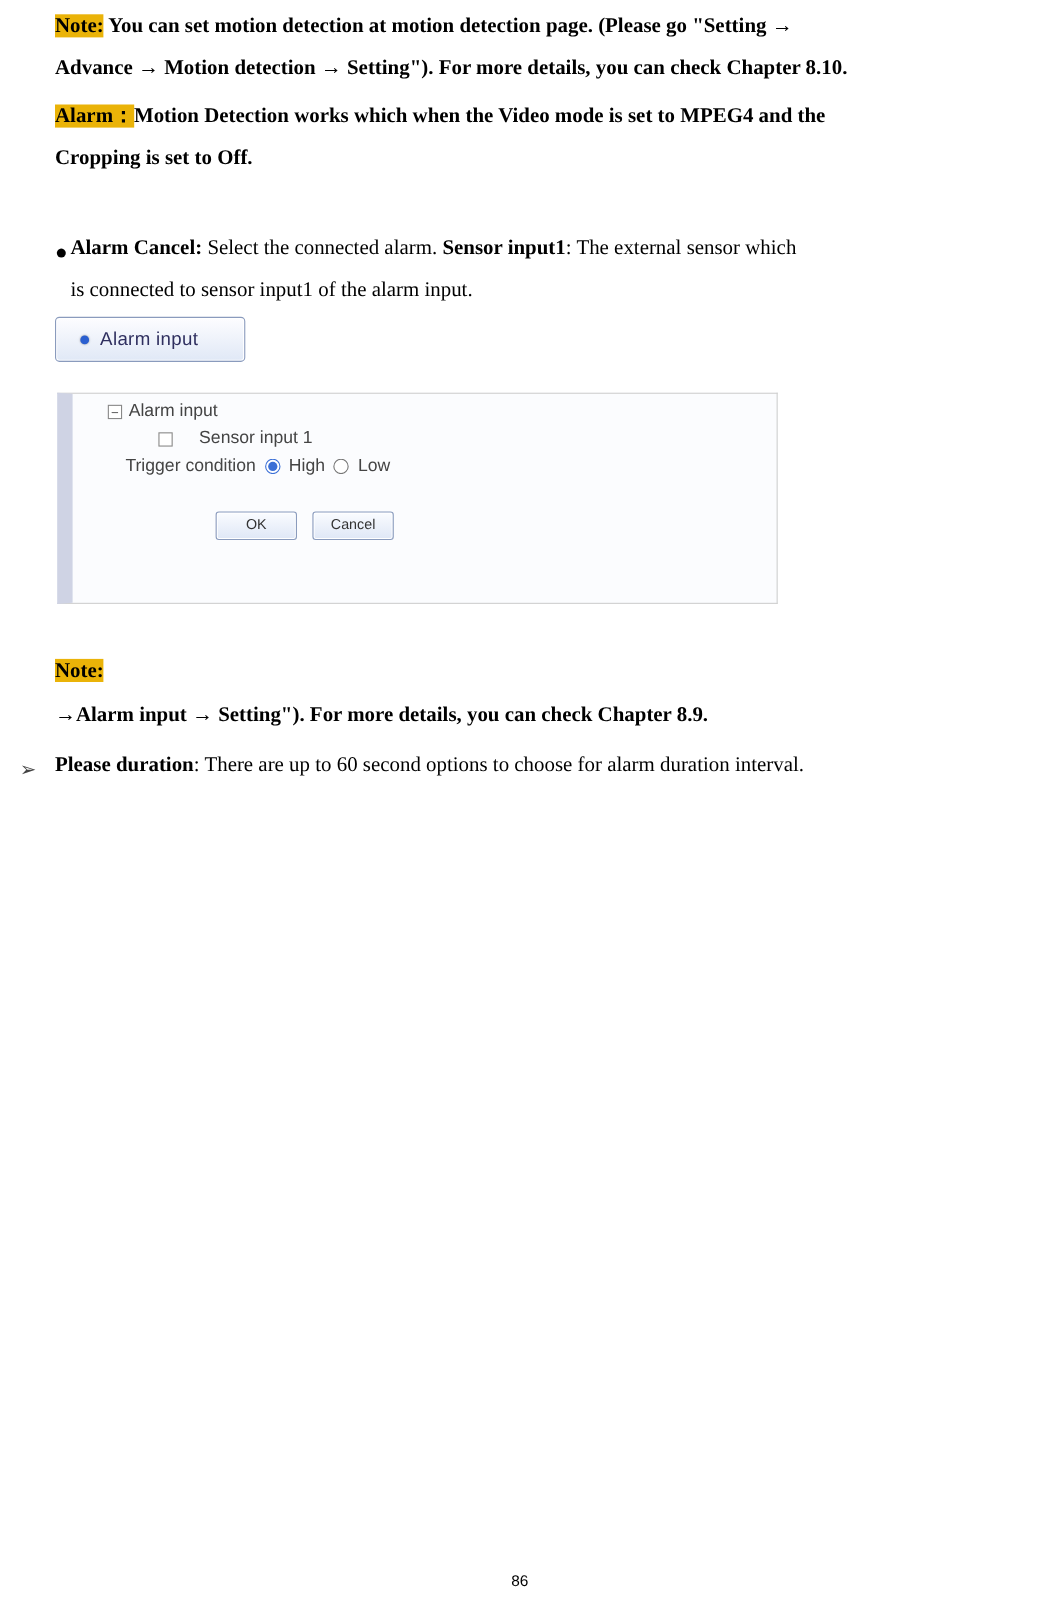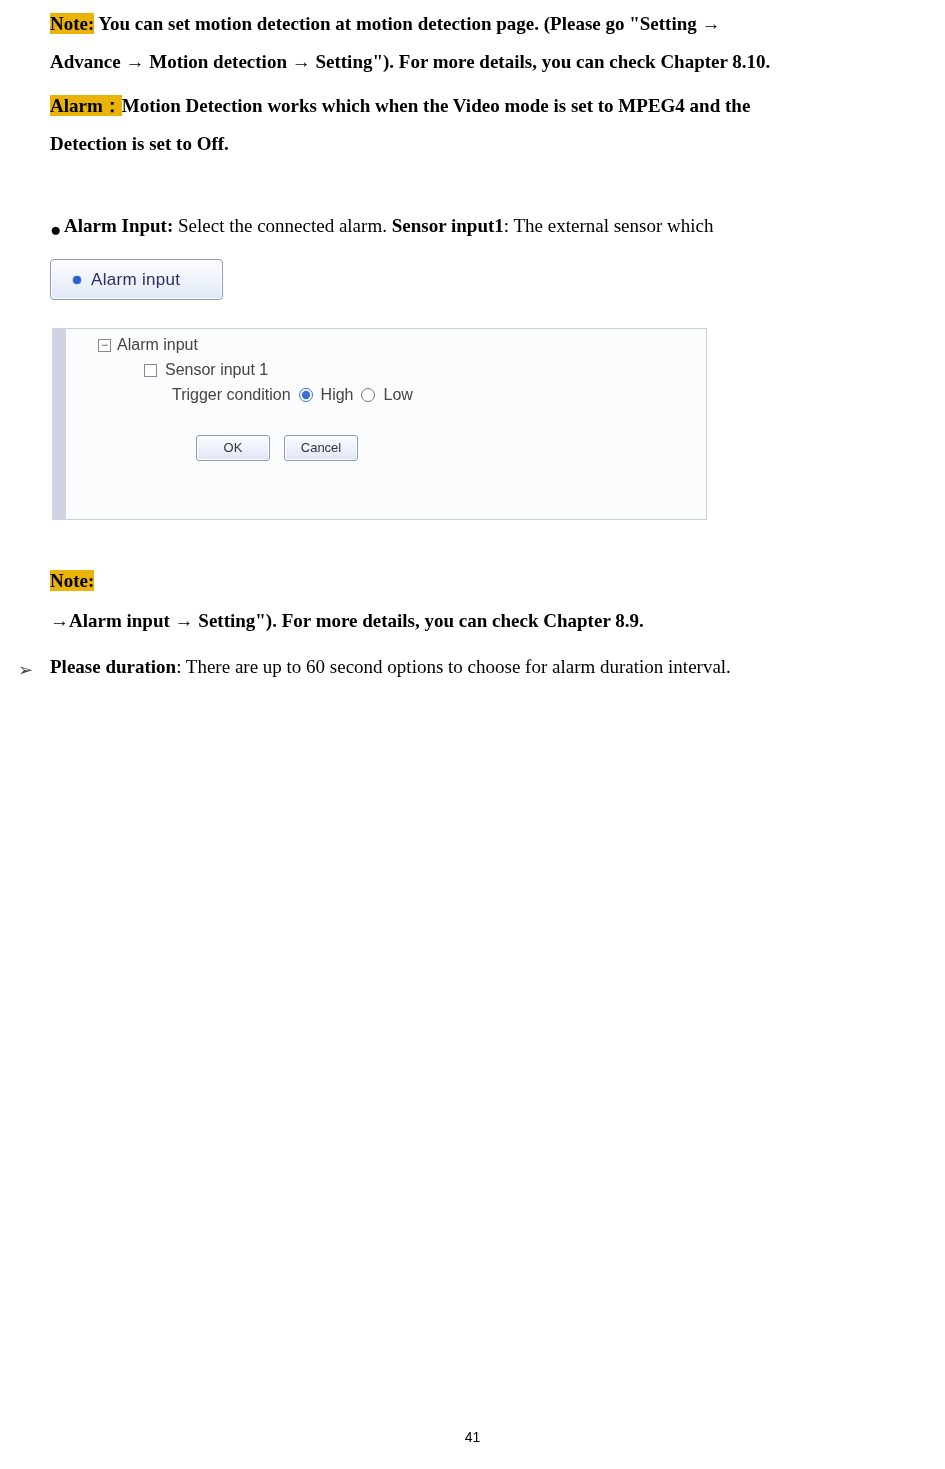--- a/index.html
+++ b/index.html
@@ -55,23 +55,23 @@
     color: #444;
     position: relative;
     line-height: 1.3;
   }
   .img2 .hdr { display: flex; align-items: center; padding: 6px 0 0 32px; }
   .img2 .minus {
     width: 13px; height: 13px; border: 1px solid #888; background: #fff;
     display: inline-flex; align-items: center; justify-content: center;
     font-size: 12px; line-height: 1; color: #555; margin-right: 6px;
   }
-  .img2 .row { padding-left: 78px; margin-top: 4px; display: flex; align-items: center; gap: 8px; }
+  .img2 .row { padding-left: 78px; margin-top: 4px; display: flex; align-items: center; gap: 24px; }
   .img2 .cb { width: 13px; height: 13px; border: 1px solid #888; background: #fff; display: inline-block; }
-  .img2 .rrow { padding-left: 106px; margin-top: 4px; display: flex; align-items: center; gap: 8px; }
+  .img2 .rrow { padding-left: 48px; margin-top: 4px; display: flex; align-items: center; gap: 8px; }
   .img2 input[type="radio"] { width: 14px; height: 14px; accent-color: #3b6fd6; }
   .img2 .btnrow { display:flex; gap:14px; margin: 30px 0 0 130px; text-align: right; }
   .img2 .okbtn {
     border: 1px solid #8a9bbd; border-radius: 3px;
     background: linear-gradient(#fafcff,#dfe7f6);
     width: 74px; height: 26px;
     font-family: Tahoma, Verdana, sans-serif; font-size: 13px; color: #333;
     display: inline-flex; align-items: center; justify-content: center;
     box-shadow: inset 0 0 0 1px #fff;
   }
@@ -92,29 +92,30 @@
 <body>
 
 <div class="para1">
   <span class="hl">Note:</span><span> You can set motion detection at motion detection page. (Please go "Setting →</span>
 </div>
 <div class="para1">Advance → Motion detection → Setting"). For more details, you can check Chapter 8.10.</div>
 
 <div class="para2">
   <span class="hl">Alarm：</span><span>Motion Detection works which when the Video mode is set to MPEG4 and the</span>
 </div>
-<div class="para1">Detection is set to Off.</div>
+<div class="para1">Cropping is set to Off.</div>
 
 <div class="bullet-block">
   <div class="bullet-row">
     <span class="bullet-dot">●</span>
     <span class="bullet-text">
-      <span class="bold">Alarm Input: </span><span>Select the connected alarm. </span><span class="bold">Sensor input1</span><span>: The external sensor which</span>
+      <span class="bold">Alarm Cancel: </span><span>Select the connected alarm. </span><span class="bold">Sensor input1</span><span>: The external sensor which</span>
     </span>
   </div>
+  <div class="bt2">is connected to sensor input1 of the alarm input.</div>
 </div>
 
 <div class="img1">
   <span class="ai-icon"></span>
   <span class="ai-label">Alarm input</span>
 </div>
 
 <div class="img2">
   <div class="hdr">
     <span class="minus">−</span>
@@ -142,13 +143,13 @@
   <div class="note3-body">→Alarm input → Setting"). For more details, you can check Chapter 8.9.</div>
 </div>
 
 <div class="arrow-row">
   <span class="arrow-sym">➢</span>
   <span class="arrow-text">
     <span class="bold">Please duration</span><span>: There are up to 60 second options to choose for alarm duration interval.</span>
   </span>
 </div>
 
-<div class="page-num">41</div>
+<div class="page-num">86</div>
 
 </body></html>

